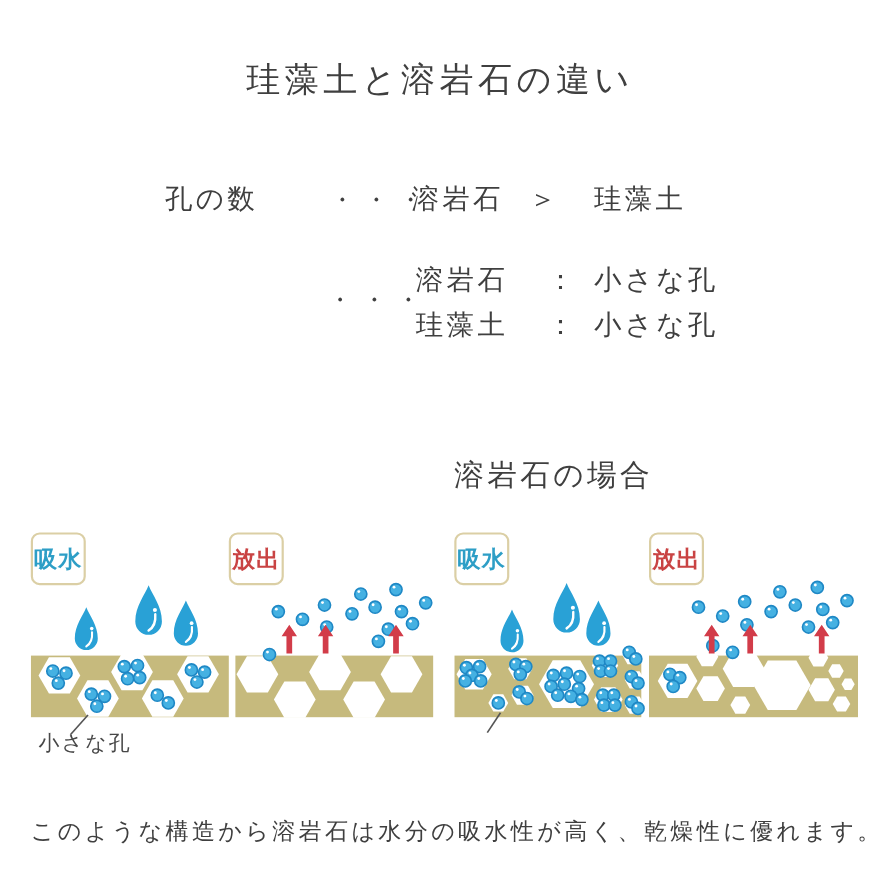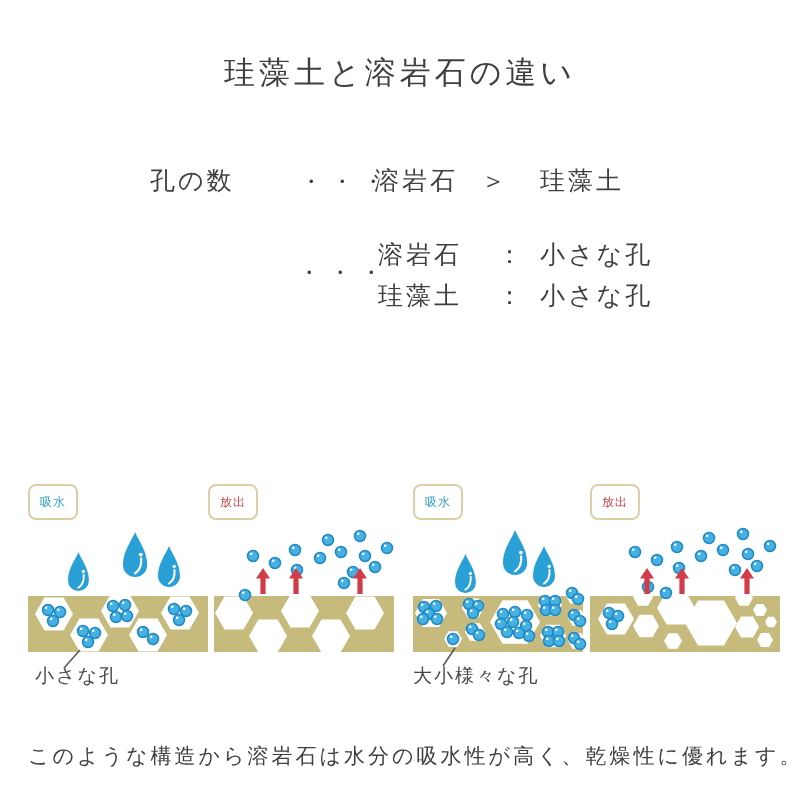--- a/index.html
+++ b/index.html
@@ -18,24 +18,24 @@
     position:relative;width:800px;height:800px;background:#fff;overflow:hidden;
     font-family:"Liberation Sans","DejaVu Sans",sans-serif;color:var(--text);
   }
   .abs{position:absolute;white-space:nowrap;}
   .title{top:52px;left:0;width:800px;text-align:center;font-size:31px;letter-spacing:4px;}
   .cmp{font-size:25px;letter-spacing:3px;}
   .cmp-dots{font-size:22px;letter-spacing:9px;}
   .sec-head{font-size:27px;letter-spacing:3px;}
   .section{position:absolute;top:480px;height:220px;}
   .badge{
-    position:absolute;width:50px;height:36px;box-sizing:border-box;
+    position:absolute;width:50px;height:48px;box-sizing:border-box;
     border:2px solid var(--badge-border);border-radius:8px;background:#fff;
     display:flex;align-items:center;justify-content:center;
-    font-size:12px;font-weight:normal;letter-spacing:1px;
+    font-size:21px;font-weight:bold;letter-spacing:1px;
   }
   .badge.absorb{color:var(--absorb);}
   .badge.release{color:var(--release);justify-content:center;}
   .pore-label{position:absolute;font-size:19px;letter-spacing:2px;color:#474747;}
   .footer{top:742px;left:28px;font-size:21px;letter-spacing:3px;}
   svg{display:block;}
   .dia{position:absolute;top:0;left:0;}
 </style>
 </head>
 <body>
@@ -68,20 +68,21 @@
   <div class="abs cmp" style="top:164px;left:540px">珪藻土</div>
 
   <div class="abs cmp-dots" style="top:258px;left:298px">・・・</div>
   <div class="abs cmp" style="top:238px;left:378px">溶岩石</div>
   <div class="abs cmp" style="top:238px;left:497px">：</div>
   <div class="abs cmp" style="top:238px;left:540px">小さな孔</div>
   <div class="abs cmp" style="top:279px;left:378px">珪藻土</div>
   <div class="abs cmp" style="top:279px;left:497px">：</div>
   <div class="abs cmp" style="top:279px;left:540px">小さな孔</div>
 
+  <div class="abs sec-head" style="top:414px;left:413px">溶岩石の場合</div>
 
   <div class="section" style="left:28px;width:366px">
     <svg class="dia" width="366" height="220">
 
       <use href="#drop" transform="translate(40,72) scale(0.95)"></use>
       <use href="#drop" transform="translate(95,52) scale(1.1)"></use>
       <use href="#drop" transform="translate(130,66) scale(1.0)"></use>
 
       <rect x="0" y="116" width="180" height="56" fill="#c6ba7d"></rect>
       <polygon fill="#fff" points="45.0,134.0 35.5,150.5 16.5,150.5 7.0,134.0 16.5,117.5 35.5,117.5"></polygon>
@@ -231,18 +232,17 @@
       <use href="#arrow" x="327" y="88"></use>
 
       <line x1="42" y1="168" x2="30" y2="186" stroke="#555" stroke-width="1.5"></line>
     </svg>
     <div class="badge absorb" style="left:0;top:4px">
       <span>吸水</span>
     </div>
     <div class="badge release" style="left:177px;top:4px">
       <span>放出</span>
     </div>
-    <div class="pore-label" style="left:0;top:183px">大小様々な孔</div>
   </div>
 
   <div class="abs footer">このような構造から溶岩石は水分の吸水性が高く、乾燥性に優れます。</div>
 
 </div>
 
 </body></html>

